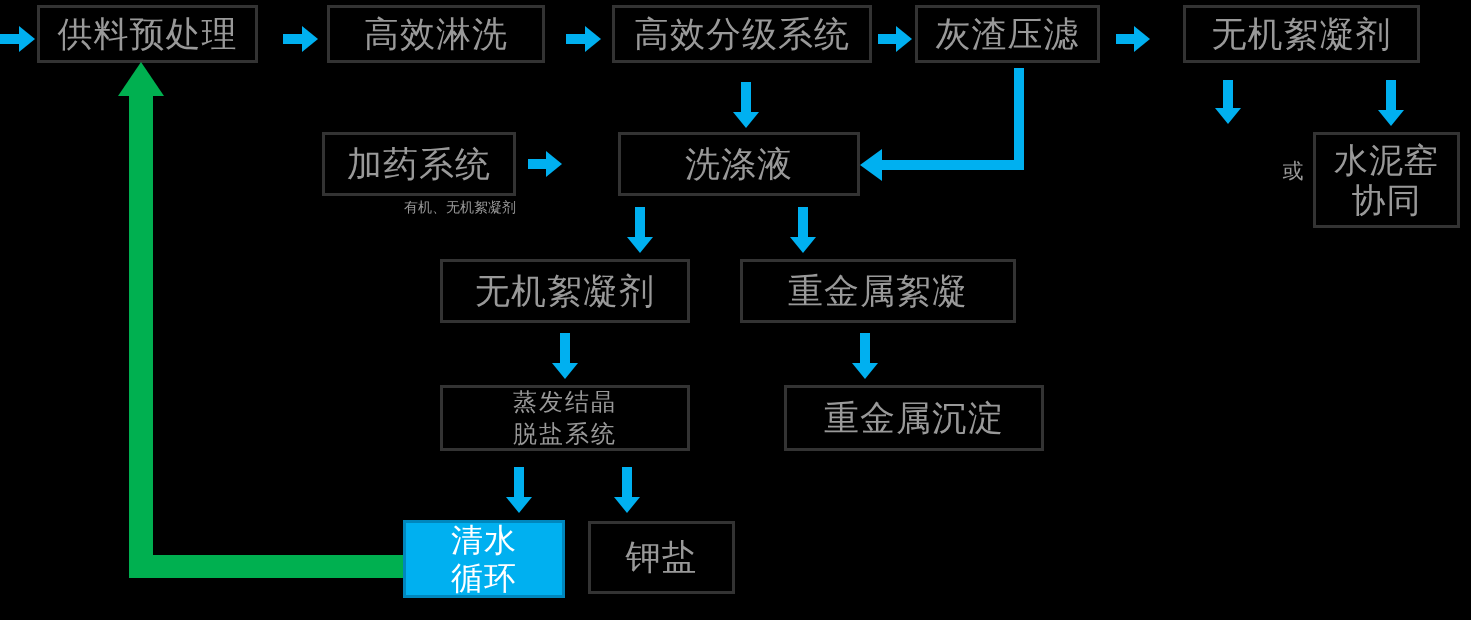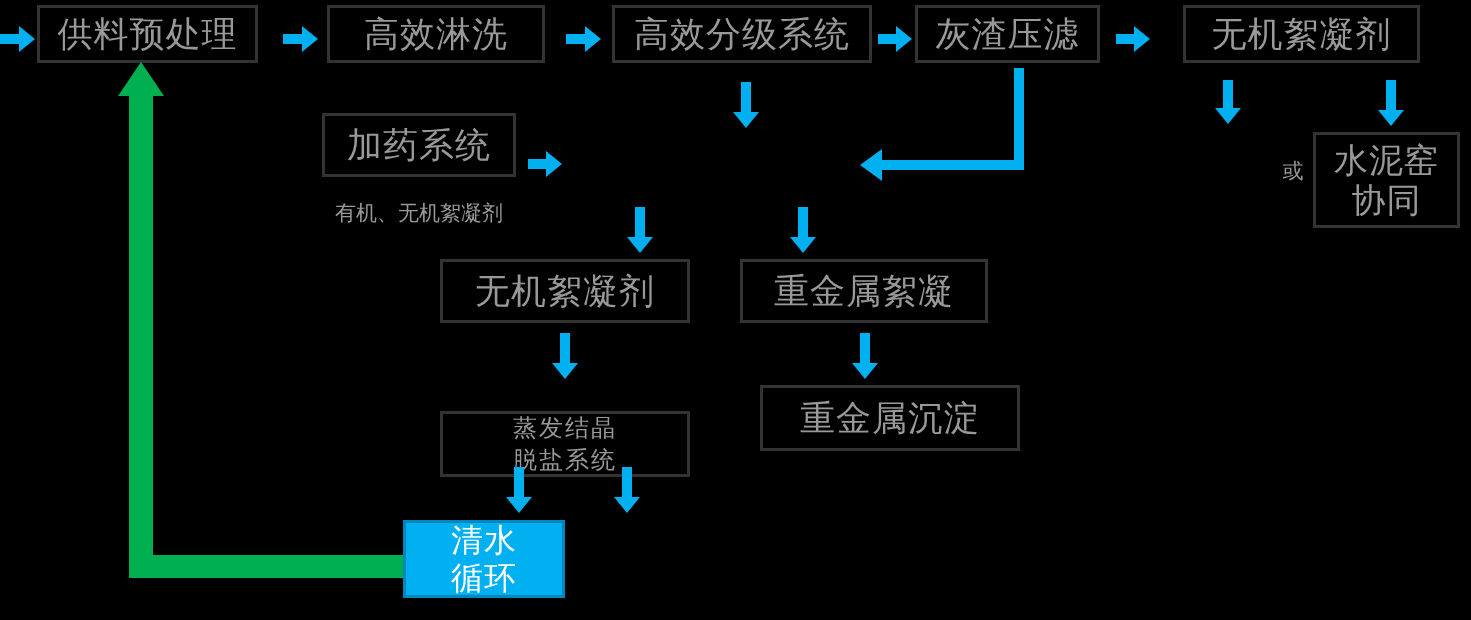--- a/index.html
+++ b/index.html
@@ -10,28 +10,28 @@
   }
   .node{
     position:absolute;box-sizing:border-box;
     border:3px solid var(--border,#333);
     color:var(--text,#999);
     display:flex;flex-direction:column;align-items:center;justify-content:center;
     text-align:center;font-size:35px;letter-spacing:1px;line-height:1.15;
     white-space:nowrap;
   }
   .node.two{line-height:1.18;font-size:34px;}
-  .node.evap{font-size:24px;line-height:1.35;letter-spacing:2px;margin-top:26px;}
+  .node.evap{font-size:24px;line-height:1.35;letter-spacing:2px;}
   .node.fill{
     background:var(--hl,#00B0F0);color:var(--hltext,#fff);
     border-color:var(--hlborder,#0087BD);font-size:32px;line-height:1.2;
   }
   .caption{
-    position:absolute;color:var(--text,#999);font-size:21px;
-    text-align:center;letter-spacing:0;white-space:nowrap;
+    position:absolute;color:var(--text,#999);font-size:14px;
+    text-align:right;letter-spacing:0;white-space:nowrap;
   }
   .orlbl{
     position:absolute;color:var(--text,#999);font-size:21px;
     display:flex;align-items:center;justify-content:center;
   }
   .seg{position:absolute;background:var(--blue,#00B0F0);}
   .seg.green{background:var(--green,#00B050);}
   .tri{position:absolute;width:0;height:0;}
   .tri.right{border-top:13px solid transparent;border-bottom:13px solid transparent;border-left:16px solid var(--blue,#00B0F0);}
   .tri.down{border-left:13px solid transparent;border-right:13px solid transparent;border-top:16px solid var(--blue,#00B0F0);}
@@ -52,50 +52,56 @@
   <div class="node" style="left:612px;top:5px;width:260px;height:58px">
     <span>高效分级系统</span>
   </div>
   <div class="node" style="left:915px;top:5px;width:185px;height:58px">
     <span>灰渣压滤</span>
   </div>
   <div class="node" style="left:1183px;top:5px;width:237px;height:58px">
     <span>无机絮凝剂</span>
   </div>
 
-  <div class="node" style="left:322px;top:113px;width:194px;height:64px">
+  <div class="node" style="left:322px;top:132px;width:194px;height:64px">
     <span>加药系统</span>
   </div>
   <div class="caption" style="left:322px;top:199px;width:194px">有机、无机絮凝剂</div>
 
+  <div class="node" style="left:618px;top:132px;width:242px;height:64px">
+    <span>洗涤液</span>
+  </div>
 
   <div class="orlbl" style="left:1272px;top:131px;width:42px;height:80px">或</div>
   <div class="node two" style="left:1313px;top:132px;width:147px;height:96px">
     <span>水泥窑</span>
     <span>协同</span>
   </div>
 
   <div class="node" style="left:440px;top:259px;width:250px;height:64px">
     <span>无机絮凝剂</span>
   </div>
-  <div class="node" style="left:740px;top:259px;width:248px;height:64px">
+  <div class="node" style="left:740px;top:259px;width:276px;height:64px">
     <span>重金属絮凝</span>
   </div>
 
   <div class="node evap" style="left:440px;top:385px;width:250px;height:66px">
     <span>蒸发结晶</span>
     <span>脱盐系统</span>
   </div>
-  <div class="node" style="left:760px;top:385px;width:260px;height:66px">
+  <div class="node" style="left:784px;top:385px;width:260px;height:66px">
     <span>重金属沉淀</span>
   </div>
 
   <div class="node fill" style="left:403px;top:520px;width:162px;height:78px">
     <span>清水</span>
     <span>循环</span>
+  </div>
+  <div class="node" style="left:588px;top:521px;width:147px;height:73px">
+    <span>钾盐</span>
   </div>
 
   <div class="seg" style="left:0;top:34px;width:20px;height:10px"></div>
   <div class="tri right" style="left:19px;top:26px"></div>
 
   <div class="seg" style="left:283px;top:34px;width:20px;height:10px"></div>
   <div class="tri right" style="left:302px;top:26px"></div>
 
   <div class="seg" style="left:566px;top:34px;width:20px;height:10px"></div>
   <div class="tri right" style="left:585px;top:26px"></div>

